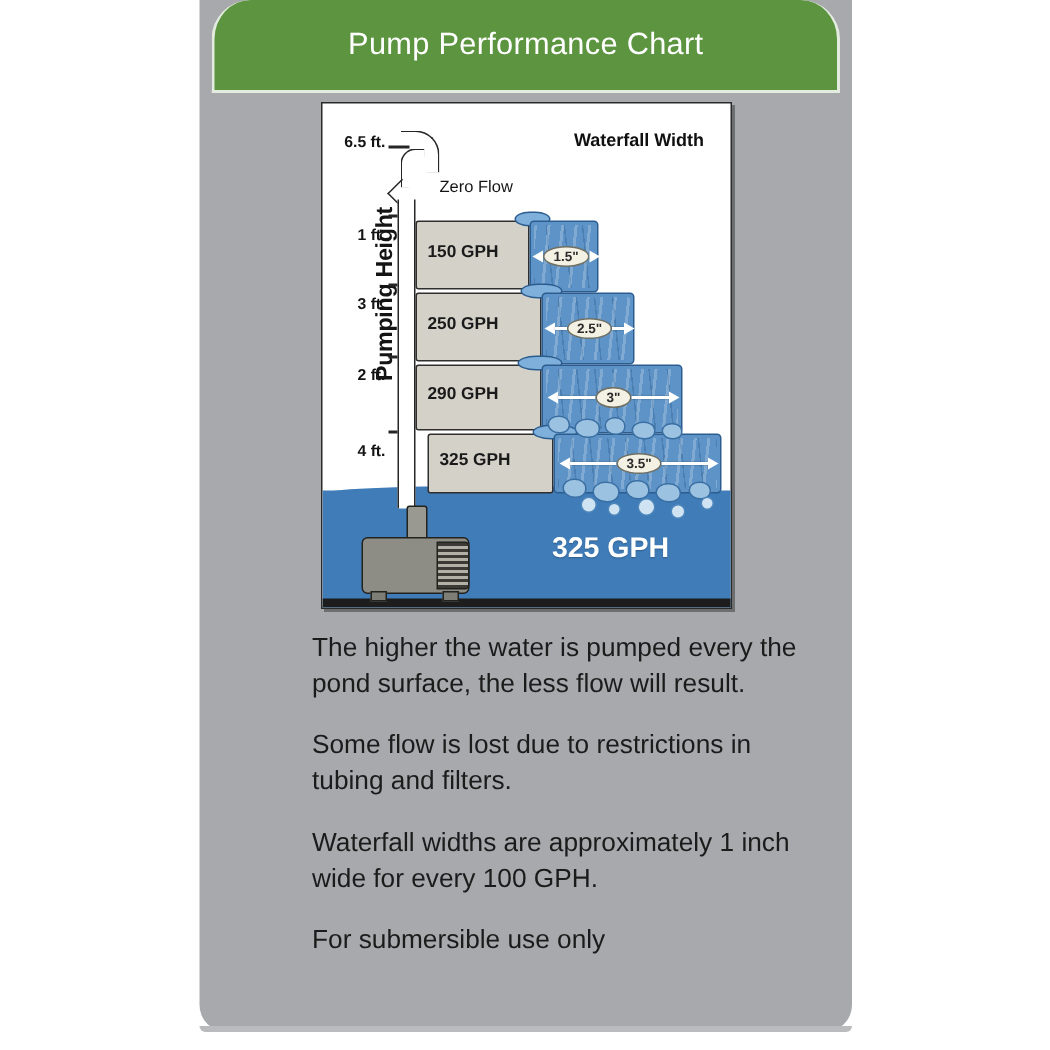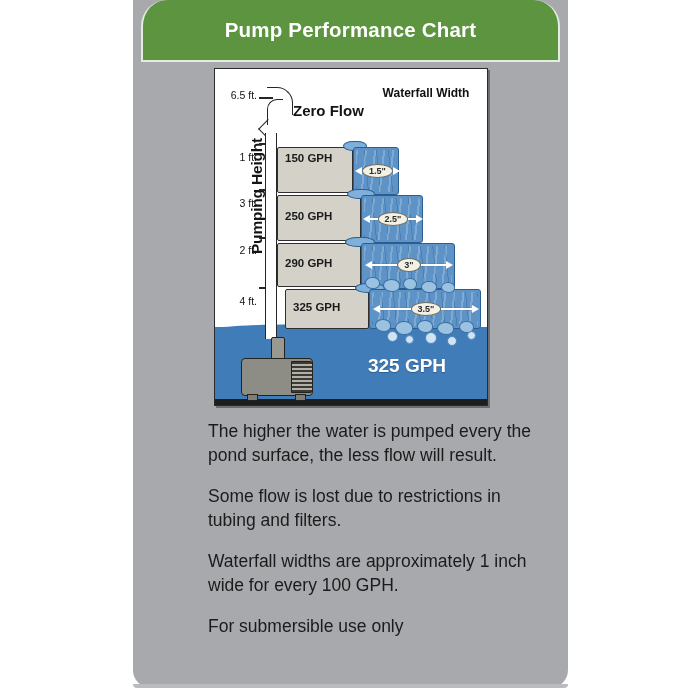--- a/index.html
+++ b/index.html
@@ -59,21 +59,21 @@
     -webkit-border-top-right-radius: 26px;
     border-top-left-radius: 26px;
     border-top-right-radius: 26px;
     display: flex;
     align-items: center;
     justify-content: center;
   }
   .header-title {
     color: #ffffff;
     font-size: 20.5px;
-    font-weight: bold;
+    font-weight: normal;
     letter-spacing: 0.2px;
     text-align: center;
     font-family: "Liberation Sans", sans-serif;
   }
 
   
   .chart-frame {
     position: absolute;
     left: 214px;
     top: 68px;
@@ -100,44 +100,44 @@
     transform: rotate(-90deg);
     font-size: 15.5px;
     font-weight: bold;
     color: #141414;
     letter-spacing: -0.2px;
   }
 
   .tick-label {
     position: absolute;
     font-size: 10.5px;
-    font-weight: normal;
+    font-weight: bold;
     color: #141414;
     text-align: right;
     width: 46px;
   }
 
   
   .ww-title {
     position: absolute;
     left: 152px;
     top: 16px;
     width: 118px;
     text-align: center;
     font-size: 12px;
     line-height: 17px;
     font-weight: bold;
     color: #101010;
   }
   .zero-flow {
     position: absolute;
     left: 78px;
-    top: 33px;
-    font-size: 15px;
-    font-weight: bold;
+    top: 50px;
+    font-size: 11px;
+    font-weight: normal;
     color: #141414;
   }
 
   
   .water {
     position: absolute;
     left: 0;
     top: 258px;
     width: 274px;
     height: 80px;
@@ -396,21 +396,21 @@
       <div class="tick-mark" style="left:44px; top:120px; width:16px;"></div>
       <div class="tick-mark" style="left:44px; top:168px; width:16px;"></div>
       <div class="tick-mark" style="left:44px; top:218px; width:16px;"></div>
 
       <div class="pipe-hook" style="left:52px; top:18px;"></div>
       <div class="pipe-hook2" style="left:52px; top:30px;"></div>
 
       <div class="pipe" style="left:50px; top:64px; width:12px; height:206px;"></div>
 
       <div class="step" style="left:62px; top:78px; width:76px; height:46px;"></div>
-      <div class="step-label" style="left:70px; top:83px;">150 GPH</div>
+      <div class="step-label" style="left:70px; top:93px;">150 GPH</div>
       <div class="lip" style="left:128px; top:72px; width:24px; height:10px;"></div>
       <div class="fall" style="left:138px; top:78px; width:46px; height:48px;"></div>
       <div class="measure" style="left:140px; top:96px; width:44px;">
         <div class="m-arrow left"></div>
         <div class="m-line"></div>
         <div class="m-oval">1.5"</div>
         <div class="m-line"></div>
         <div class="m-arrow right"></div>
       </div>
 

